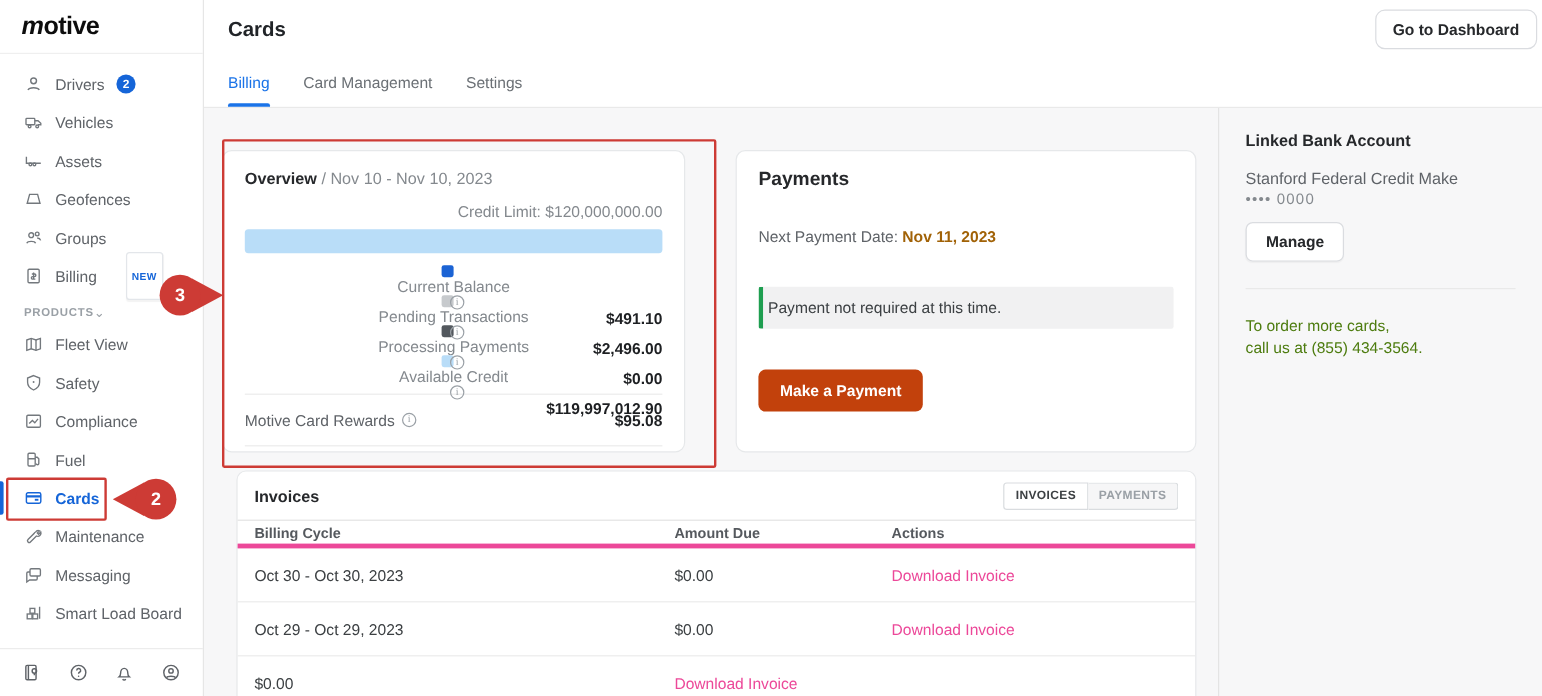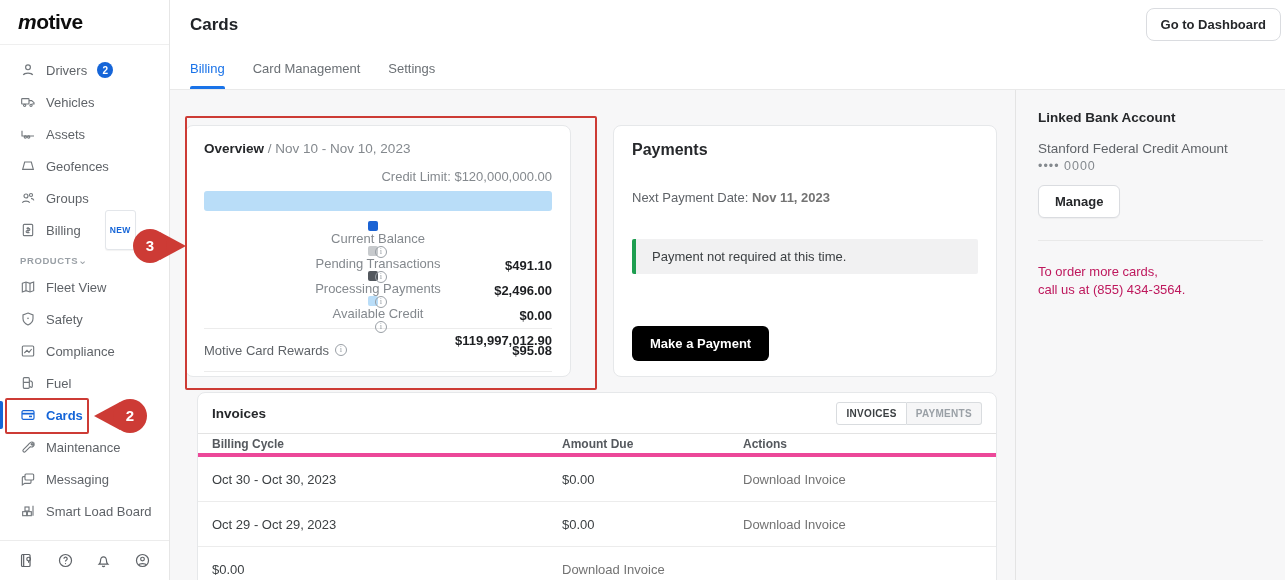--- a/index.html
+++ b/index.html
@@ -50,46 +50,46 @@
   .sq { width:10px; height:10px; border-radius:2px; margin-right:10px; flex:0 0 10px; }
   .sq0{background:#1b63d4;} .sq1{background:#c7cacd;} .sq2{background:#53585e;} .sq3{background:#b9ddf8;}
   .legend-val { margin-left:auto; font-weight:bold; color:#1d1f22; }
   .info { display:inline-block; width:12px; height:12px; border:1px solid #9aa0a6; border-radius:50%; margin-left:6px; position:relative; flex:0 0 12px; }
   .info::before { content:"i"; position:absolute; left:0; right:0; top:-1px; text-align:center; font-size:8.5px; color:#9aa0a6; font-family:"Liberation Serif", serif; }
   .ov-divider { border-top:1px solid #ececec; margin:7px 0; }
   .rewards-row { display:flex; align-items:center; height:28px; font-size:13px; color:#5f6368; }
 
   .payments-card { left:443px; top:35px; width:384px; height:252px; padding:15px 18px; }
   .next-payment { margin-top:31px; font-size:13px; color:#5f6368; }
-  .next-payment b { color:#737373; }
-  .notice { margin-top:34px; background:#f1f1f2; border-left:4px solid #1e9e50; border-radius:2px; padding:10px 16px; font-size:13px; color:#3c4043; }
-  .btn-primary { margin-top:52px; background:#000000; color:#fff; border:none; border-radius:6px; padding:10px 18px; font-size:13px; font-weight:bold; cursor:pointer; font-family:inherit; }
+  .next-payment b { color:#a16207; }
+  .notice { margin-top:34px; background:#f1f1f2; border-left:4px solid #1e9e50; border-radius:2px; padding:10px 4px; font-size:13px; color:#3c4043; }
+  .btn-primary { margin-top:34px; background:#c2410c; color:#fff; border:none; border-radius:6px; padding:10px 18px; font-size:13px; font-weight:bold; cursor:pointer; font-family:inherit; }
 
   .invoices-card { left:27px; top:302px; width:800px; height:300px; border-radius:8px 8px 0 0; }
   .inv-head { height:40px; display:flex; align-items:center; padding:0 14px; }
   .inv-title { font-size:13.5px; font-weight:bold; color:#26282b; }
   .segmented { margin-left:auto; display:flex; }
   .seg-btn { font-size:10px; font-weight:bold; letter-spacing:.3px; padding:5px 9px; border:1px solid #d9dcdf; cursor:pointer; font-family:inherit; }
   .seg-btn.on { background:#fff; color:#3c4043; border-radius:3px 0 0 3px; }
   .seg-btn.off { background:#f6f6f7; color:#9aa0a6; border-left:none; border-radius:0 3px 3px 0; }
   .inv-table { width:100%; }
   .inv-cols { display:grid; grid-template-columns:350px 181px 1fr; border-top:1px solid #e3e3e3; border-bottom:4px solid #ec4899; height:24px; align-items:center; }
   .inv-cols > div { font-size:12px; font-weight:bold; color:#55595e; padding-left:14px; }
   .inv-row { display:grid; grid-template-columns:350px 181px 1fr; height:45px; align-items:center; border-bottom:1px solid #ececec; }
   .inv-row > div { font-size:13px; color:#3c4043; padding-left:14px; }
-  .link { color:#737373; cursor:pointer; }
+  .link { color:#ec4899; cursor:pointer; }
 
   
   .right-panel { position:absolute; left:845px; top:0; bottom:0; width:270px; border-left:1px solid #e4e4e4; padding:20px 0 0 22px; }
   .rp-title { font-size:13.5px; font-weight:bold; color:#26282b; }
   .rp-bank { margin-top:16px; font-size:13.5px; color:#5f6368; }
   .rp-mask { margin-top:3px; font-size:12.5px; color:#84898e; letter-spacing:1px; }
   .btn-manage { margin-top:12px; background:#fff; border:1px solid #dadce0; border-radius:6px; padding:8px 16px; font-size:13px; font-weight:bold; color:#26282b; cursor:pointer; box-shadow:0 1px 1px rgba(0,0,0,.04); font-family:inherit; }
   .rp-divider { border-top:1px solid #e9e9e9; margin:22px 22px 0 0; }
-  .rp-order { margin-top:22px; font-size:13px; color:#be185d; line-height:1.35; }
+  .rp-order { margin-top:22px; font-size:13px; color:#4d7c0f; line-height:1.35; }
 
   
   .anno { position:absolute; z-index:50; pointer-events:none; }
   .anno-box { border:2px solid #cd3b35; border-radius:2px; }
   .anno-box-overview { left:185px; top:116px; width:412px; height:274px; }
   .anno-box-cards { left:5px; top:398px; width:84px; height:36px; }
   .pin { position:absolute; z-index:51; pointer-events:none; }
   .pin text { fill:#fff; font-size:15px; font-weight:bold; font-family:"Liberation Sans", sans-serif; }
 
   svg.icn { display:block; }
@@ -381,21 +381,21 @@
         </div>
         <div class="inv-row">
           <div>$0.00</div>
           <div><span class="link">Download Invoice</span></div>
         </div>
       </div>
     </div>
 
     <div class="right-panel">
       <div class="rp-title">Linked Bank Account</div>
-      <div class="rp-bank">Stanford Federal Credit Amount</div>
+      <div class="rp-bank">Stanford Federal Credit Make</div>
       <div class="rp-mask">•••• 0000</div>
       <button class="btn-manage">Manage</button>
       <div class="rp-divider"></div>
       <div class="rp-order">
         <div>To order more cards,</div>
         <div>call us at (855) 434-3564.</div>
       </div>
     </div>
   </div>
 

